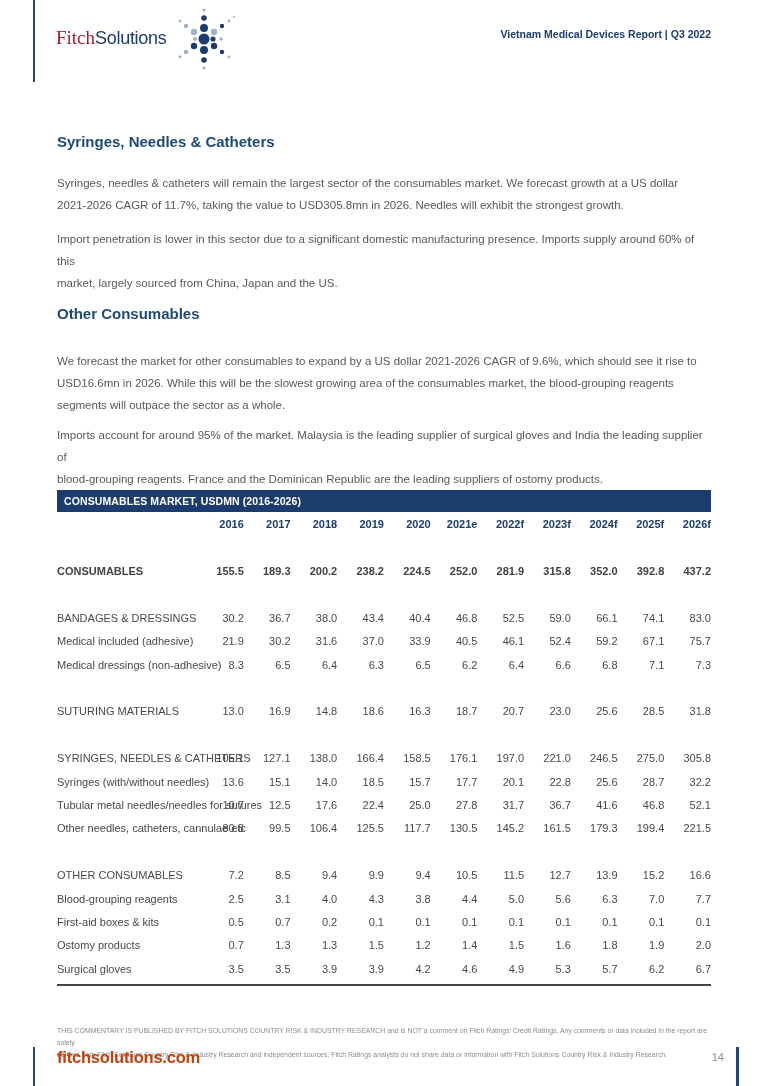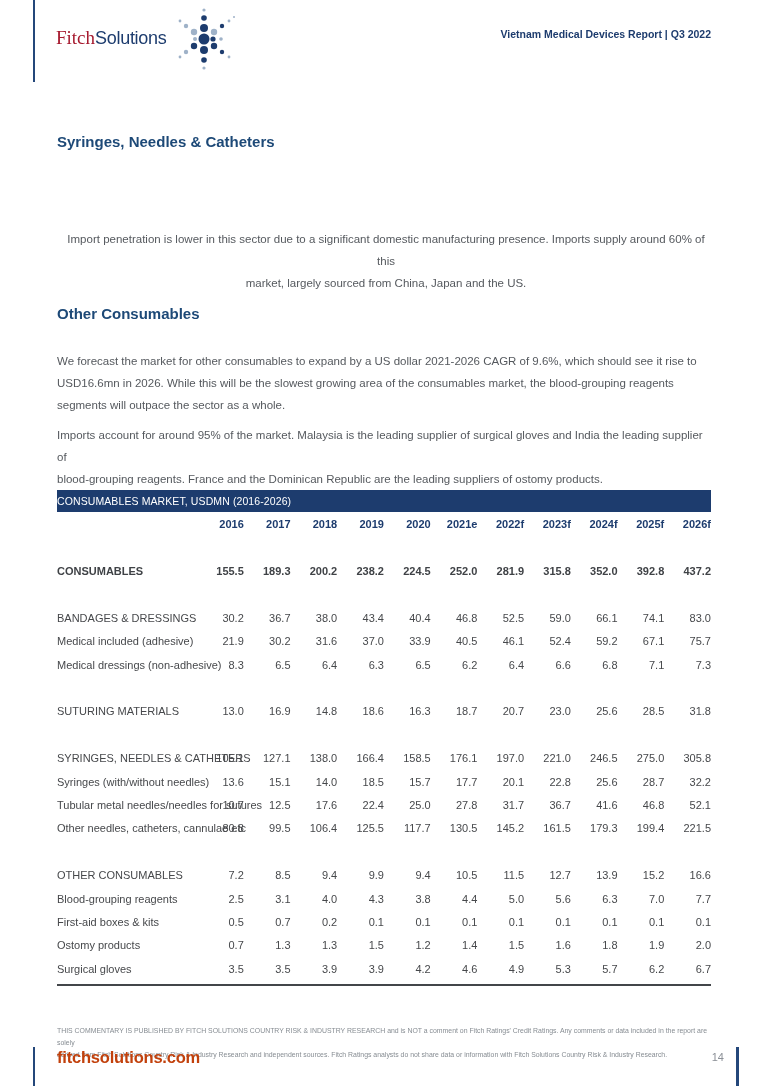--- a/index.html
+++ b/index.html
@@ -18,29 +18,29 @@
   .logo-solutions { font-size:18px; color:#1d3c6e; letter-spacing:-0.3px; }
   .logo-dots { position:absolute; left:178px; top:6px; }
   .header-title { position:absolute; top:28px; right:57px; font-size:10.5px; font-weight:bold; color:#1d3c6e; }
 
   
   .section-heading { position:absolute; left:57px; font-size:15px; font-weight:bold; color:#1d4977; }
   .heading-1 { top:133px; }
   .heading-2 { top:305px; }
   .para { position:absolute; left:57px; width:658px; font-size:11.5px; line-height:22px; color:#55595e; white-space:pre-line; }
   .para-1 { top:172px; }
-  .para-2 { top:228px;text-align:center; }
+  .para-2 { top:228px; }
   .para-3 { top:350px; }
   .para-4 { top:424px; }
 
   
   .table-wrap { position:absolute; left:57px; top:490px; width:654px; }
   .table-titlebar {
-    height:22px; background:#1d3c6e; color:#ffffff; font-size:10.5px; font-weight:normal;
-    line-height:22px; letter-spacing:0.1px; box-sizing:border-box;
+    height:22px; background:#1d3c6e; color:#ffffff; font-size:10.5px; font-weight:bold;
+    line-height:22px; padding-left:7px; letter-spacing:0.1px; box-sizing:border-box;
   }
   table.data { width:100%; border-collapse:collapse; table-layout:fixed; font-size:11px; color:#46484b; }
   table.data tr { height:23.4px;margin-top:28px; }
   table.data tr.years-row { height:24px; }
   table.data td { padding:0; vertical-align:middle; }
   .label-cell { white-space:nowrap; overflow:visible; }
   .num-cell { text-align:right; padding-right:3px; }
   .years-row td { color:#1d3c6e; font-weight:bold; }
   .row-total td { font-weight:bold; color:#3f4246; }
   .spacer-row td { border:0; }
@@ -88,20 +88,22 @@
       <circle cx="8" cy="46" r="2.2"></circle>
         <circle cx="2" cy="51" r="1.4"></circle>
       <circle cx="51" cy="51" r="1.4"></circle>
       <circle cx="43" cy="33" r="1.8"></circle>
         <circle cx="17" cy="33" r="2"></circle>
     </g>
   </svg>
   <div class="header-title">Vietnam Medical Devices Report | Q3 2022</div>
 
   <div class="section-heading heading-1">Syringes, Needles &amp; Catheters</div>
+  <div class="para para-1">Syringes, needles &amp; catheters will remain the largest sector of the consumables market. We forecast growth at a US dollar
+2021-2026 CAGR of 11.7%, taking the value to USD305.8mn in 2026. Needles will exhibit the strongest growth.</div>
   <div class="para para-2">Import penetration is lower in this sector due to a significant domestic manufacturing presence. Imports supply around 60% of this
 market, largely sourced from China, Japan and the US.</div>
 
   <div class="section-heading heading-2">Other Consumables</div>
   <div class="para para-3">We forecast the market for other consumables to expand by a US dollar 2021-2026 CAGR of 9.6%, which should see it rise to
 USD16.6mn in 2026. While this will be the slowest growing area of the consumables market, the blood-grouping reagents
 segments will outpace the sector as a whole.</div>
   <div class="para para-4">Imports account for around 95% of the market. Malaysia is the leading supplier of surgical gloves and India the leading supplier of
 blood-grouping reagents. France and the Dominican Republic are the leading suppliers of ostomy products.</div>
 

